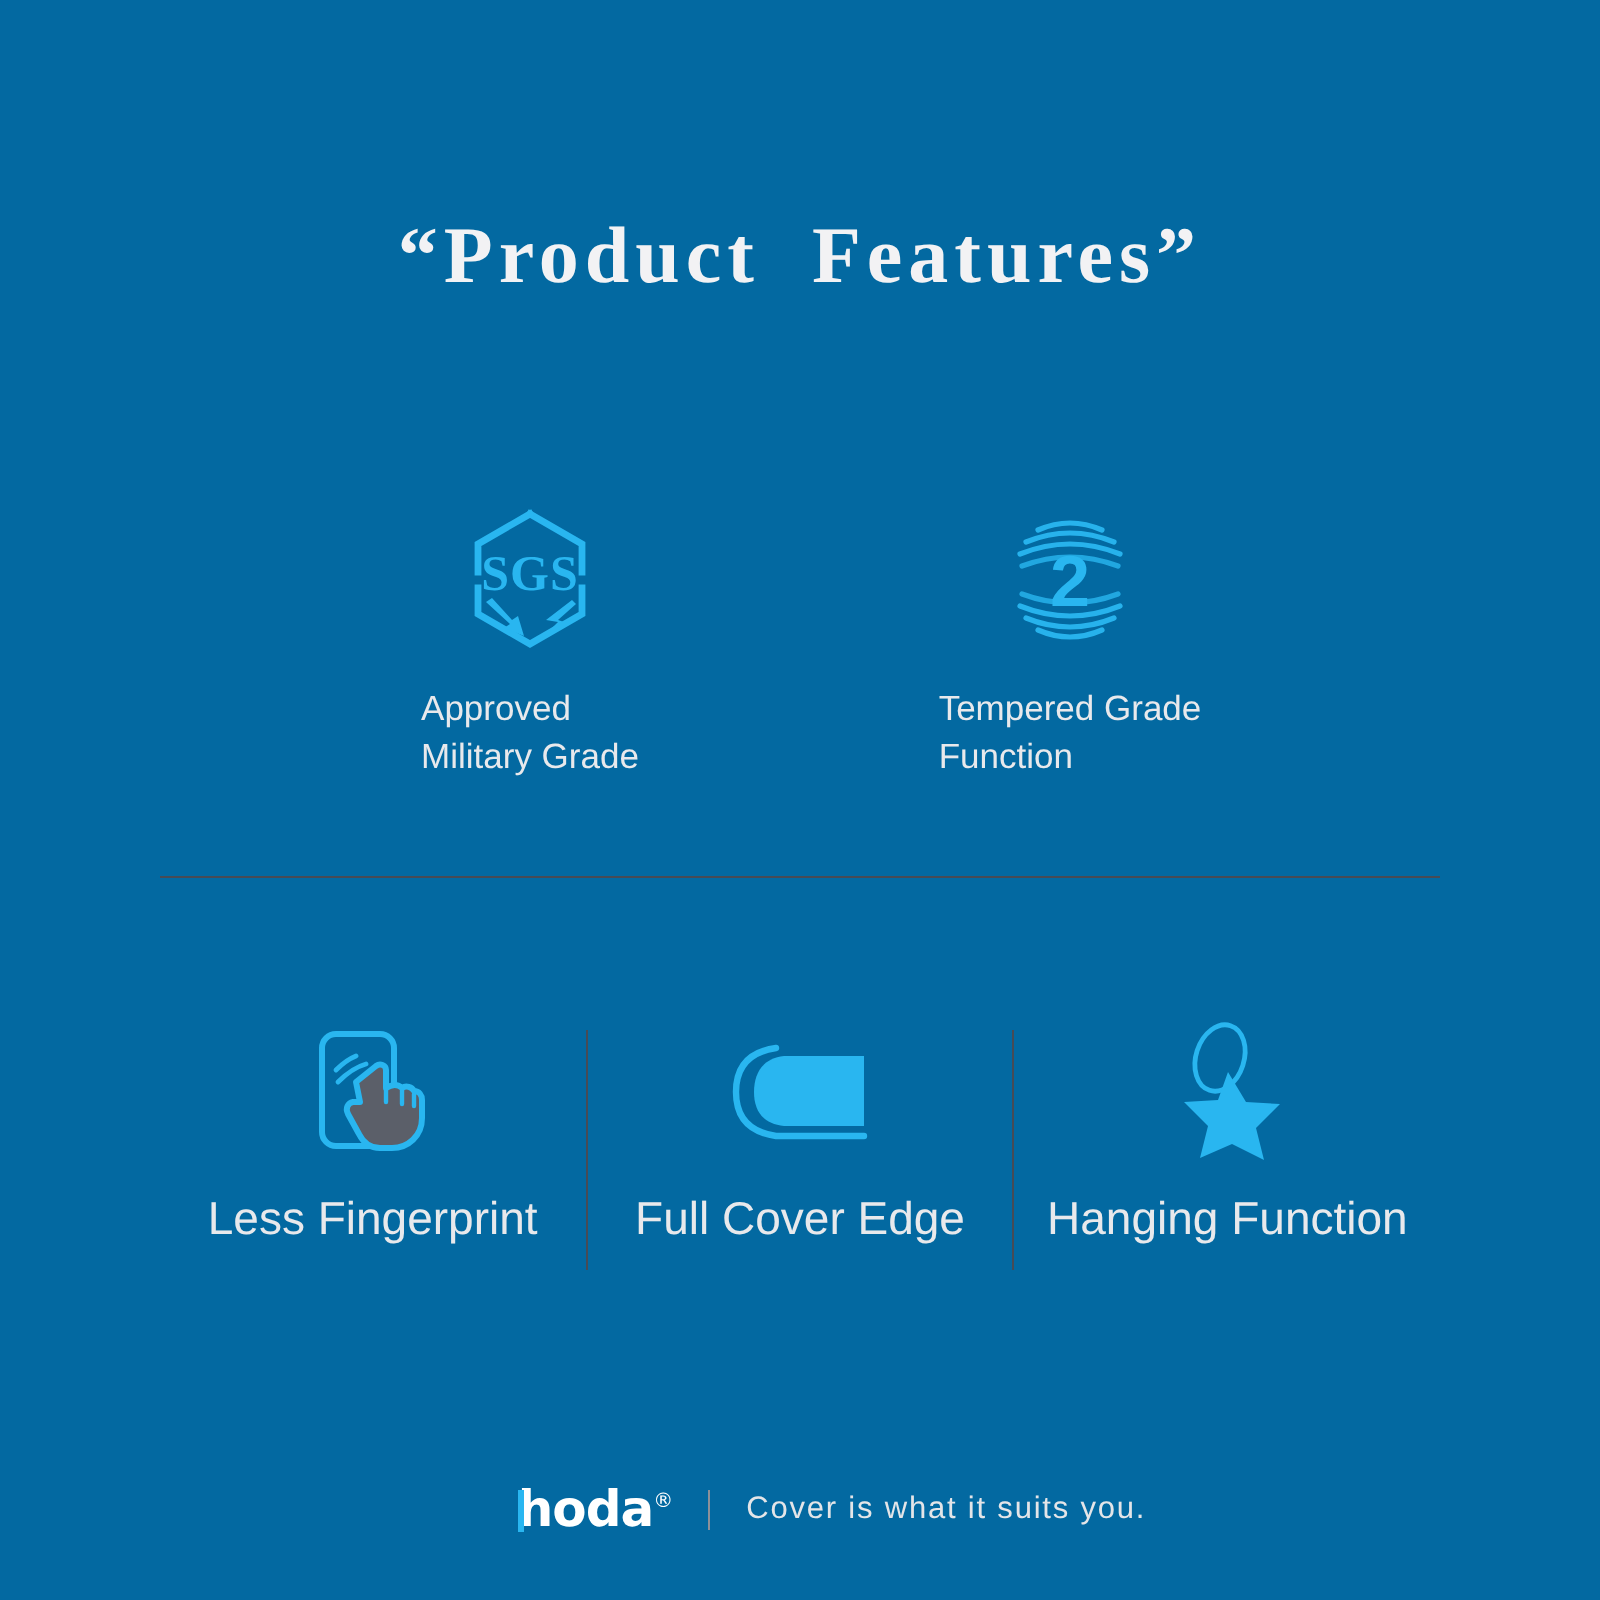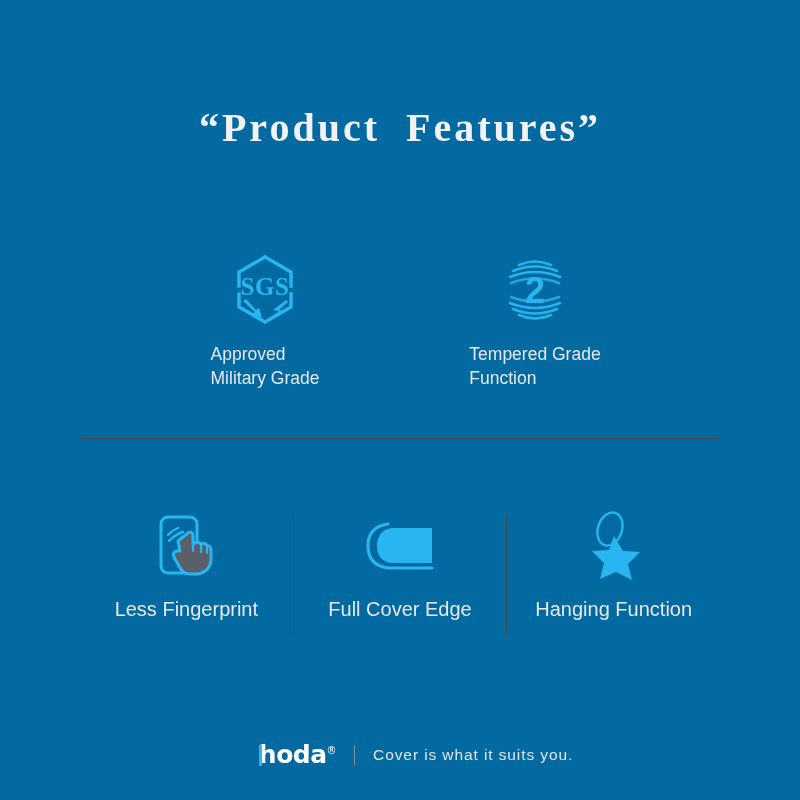--- a/index.html
+++ b/index.html
@@ -99,21 +99,21 @@
   .bcell .icon-box {
     height: 82px;
     display: flex;
     align-items: center;
     justify-content: center;
   }
   .bcell .caption {
     margin-top: 10px;
     text-align: center;
     color: #e8e9ec;
-    font-size: 20px;
+    font-size: 23px;
     line-height: 24px;
   }
   .vdiv {
     width: 1px;
     height: 120px;
     background: #474b55;
     margin-top: 10px;
     flex: 0 0 1px;
   }
 

